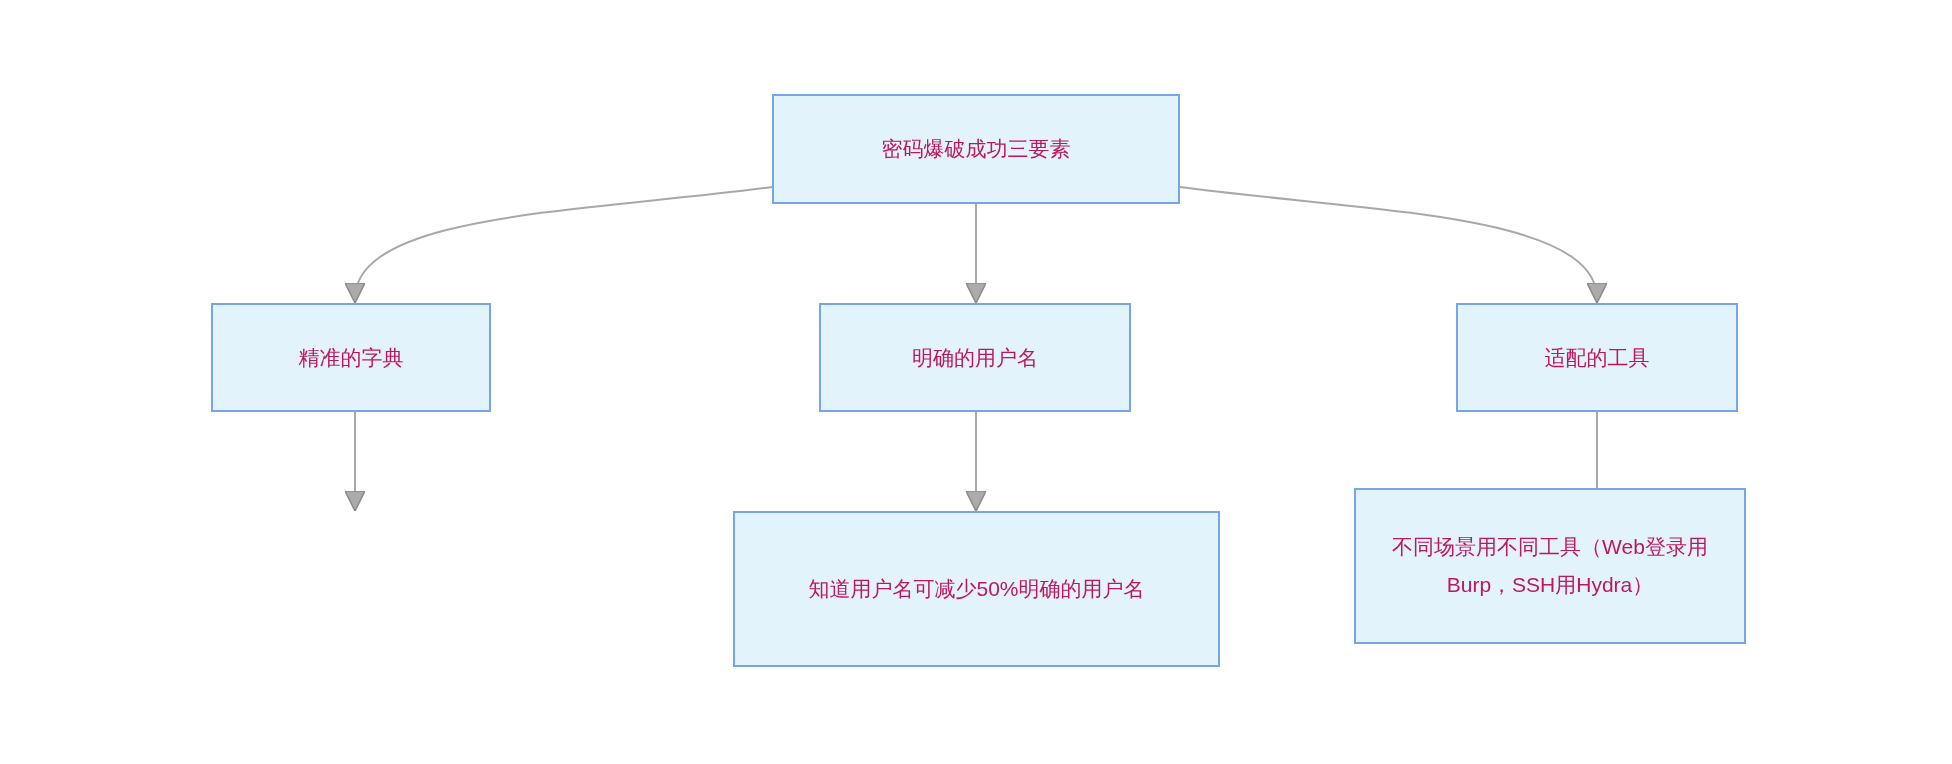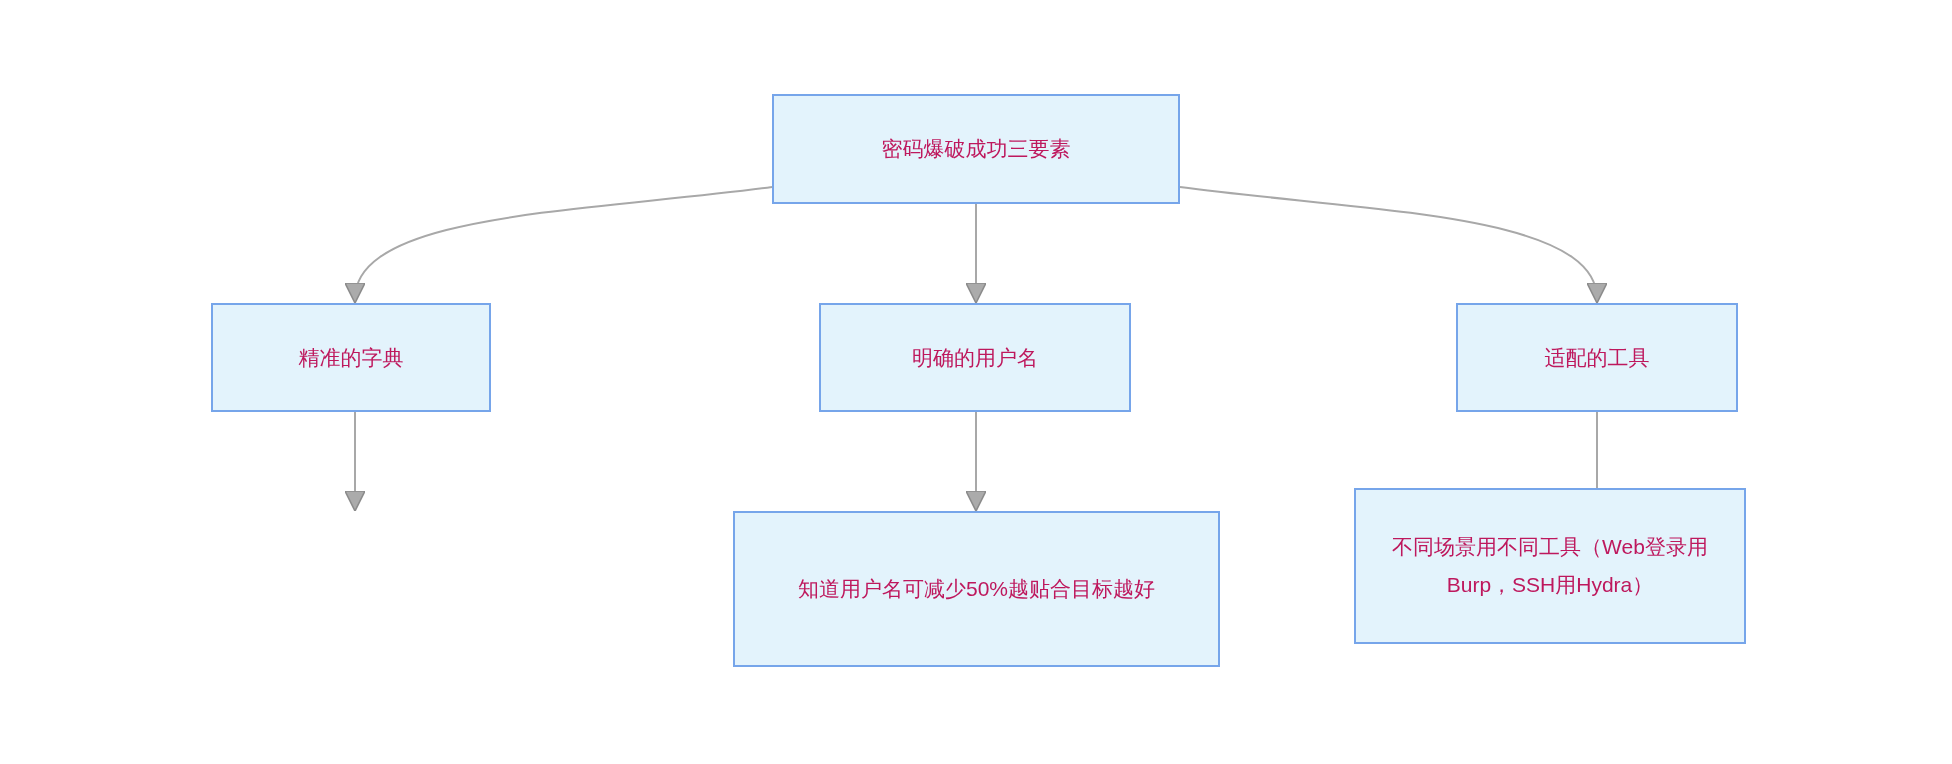--- a/index.html
+++ b/index.html
@@ -78,20 +78,20 @@
   <div class="node node-f2">
     <span>明确的用户名</span>
   </div>
 
   <div class="node node-f3">
     <span>适配的工具</span>
   </div>
 
 
   <div class="node node-d2">
-    <span>知道用户名可减少50%越贴合目标越好</span>
+    <span>知道用户名可减少50%明确的用户名</span>
   </div>
 
   <div class="node node-d3">
     <span>不同场景用不同工具（Web登录用Burp，SSH用Hydra）</span>
   </div>
 
 </div>
 
 </body></html>

